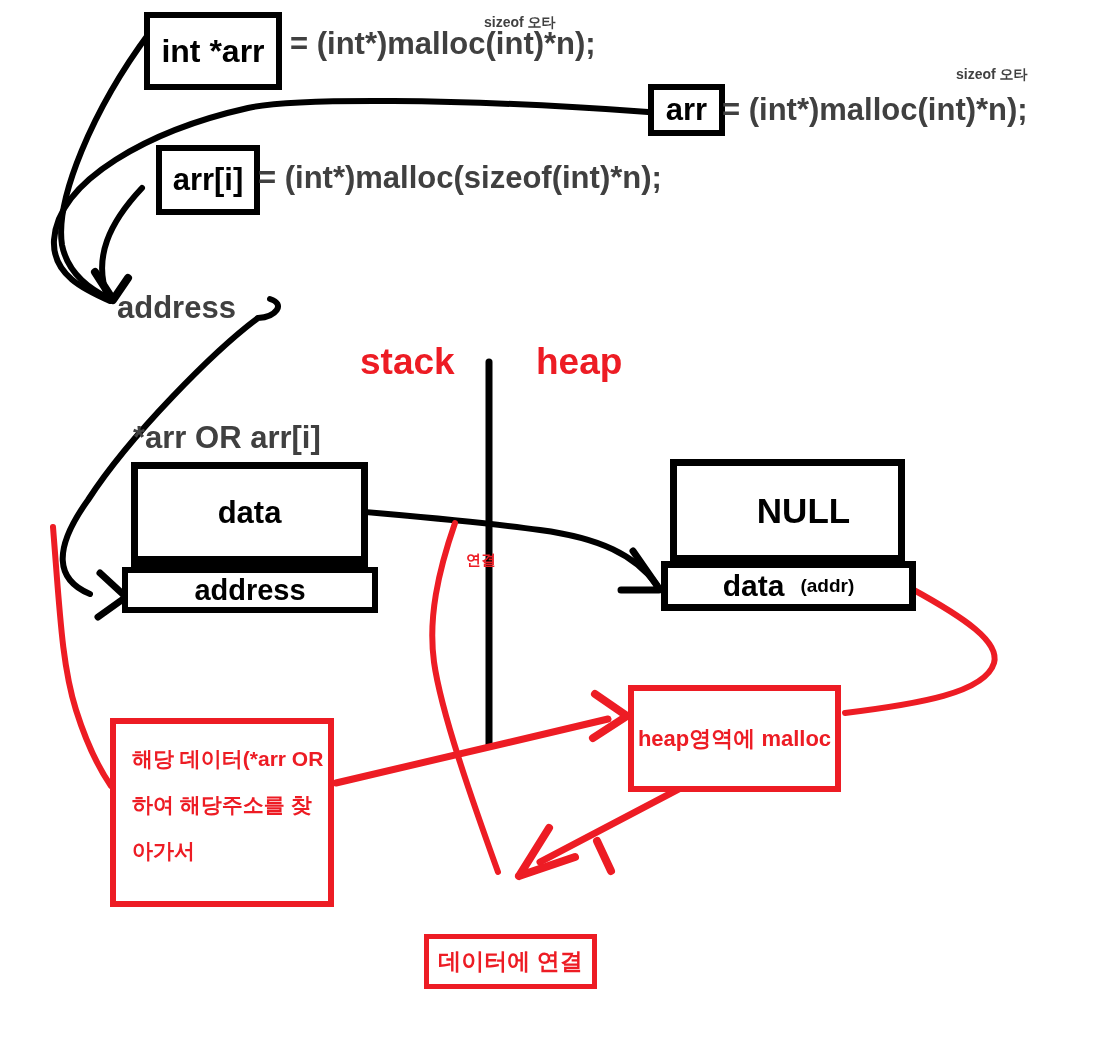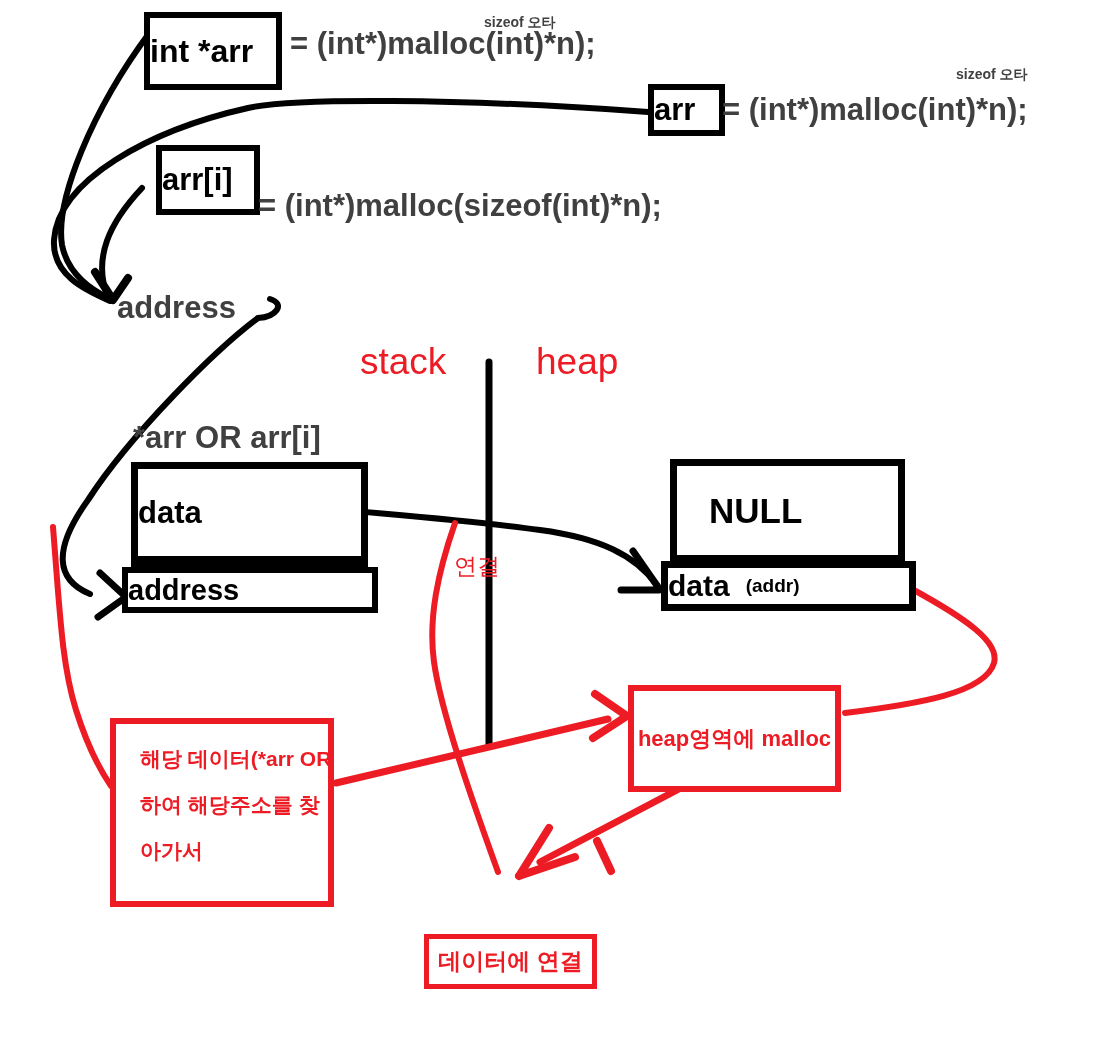--- a/index.html
+++ b/index.html
@@ -3,23 +3,23 @@
 <meta charset="utf-8">
 <style>
   html,body{margin:0;padding:0;}
   body{
     width:1116px;height:1060px;position:relative;background:#ffffff;
     font-family:"Liberation Sans","DejaVu Sans",sans-serif;
     overflow:hidden;
   }
   .abs{position:absolute;box-sizing:border-box;}
   .red{color:#ed1c24;}
-  .bold{font-weight:normal;}
+  .bold{font-weight:bold;}
   .box{
-    border:6px solid #000;display:flex;align-items:center;
+    border:6px solid #000;display:flex;align-items:center;justify-content:center;
     font-weight:bold;color:#000;background:#fff;
   }
   .redbox{
     border:6px solid #ed1c24;color:#ed1c24;font-weight:bold;background:#fff;margin-top:24px;
   }
   .eq{font-weight:bold;color:#404040;white-space:nowrap;}
   .note{font-weight:bold;color:#404040;font-size:14px;white-space:nowrap;}
   svg.overlay{position:absolute;left:0;top:0;pointer-events:none;}
   .center-lines{display:flex;flex-direction:column;align-items:center;justify-content:center;text-align:center;}
 </style>
@@ -59,47 +59,47 @@
 
 <div class="abs box" style="left:648px;top:84px;width:77px;height:52px;font-size:31px;">
   <span>arr</span>
 </div>
 <div class="abs eq" style="left:722px;top:92px;font-size:31px;">= (int*)malloc(int)*n);</div>
 <div class="abs note" style="left:956px;top:66px;">sizeof 오타</div>
 
 <div class="abs box" style="left:156px;top:145px;width:104px;height:70px;font-size:31px;">
   <span>arr[i]</span>
 </div>
-<div class="abs eq" style="left:258px;top:160px;font-size:31px;margin-top:28px;">= (int*)malloc(sizeof(int)*n);</div>
+<div class="abs eq" style="left:258px;top:160px;font-size:31px;">= (int*)malloc(sizeof(int)*n);</div>
 
 <div class="abs eq" style="left:117px;top:290px;font-size:31px;">address</div>
 
 <div class="abs red bold" style="left:360px;top:341px;font-size:37px;">stack</div>
 <div class="abs red bold" style="left:536px;top:341px;font-size:37px;">heap</div>
 
 <div class="abs eq" style="left:133px;top:420px;font-size:31px;">*arr OR arr[i]</div>
 
-<div class="abs red bold" style="left:454px;top:551px;font-size:23px;text-align:right;">연결</div>
+<div class="abs red bold" style="left:466px;top:551px;font-size:15px;text-align:right;">연결</div>
 
 <div class="abs box" style="left:131px;top:462px;width:237px;height:106px;border-width:7px;border-bottom-width:12px;font-size:31px;">
   <span>data</span>
 </div>
 <div class="abs box" style="left:122px;top:567px;width:256px;height:46px;border-width:6px;font-size:29px;">
   <span>address</span>
 </div>
 
 <div class="abs box" style="left:670px;top:459px;width:235px;height:103px;border-width:7px;font-size:35px;padding-left:32px;">
   <span>NULL</span>
 </div>
 <div class="abs box" style="left:661px;top:561px;width:255px;height:50px;border-width:7px;font-size:30px;">
   <span>data</span>
   <span style="font-size:19px;margin-left:16px;">(addr)</span>
 </div>
 
-<div class="abs redbox" style="left:110px;top:694px;width:224px;height:189px;font-size:21px;line-height:46px;padding:12px 0 0 24px;white-space:nowrap;">
+<div class="abs redbox" style="left:110px;top:694px;width:224px;height:189px;font-size:21px;line-height:46px;padding:12px 0 0 16px;white-space:nowrap;">
   <div>해당 데이터(*arr OR</div>
   <div>하여 해당주소를 찾</div>
   <div>아가서</div>
 </div>
 
 <div class="abs redbox center-lines" style="left:628px;top:661px;width:213px;height:107px;font-size:22px;line-height:44px;white-space:nowrap;">
   <div>heap영역에 malloc</div>
 </div>
 
 <div class="abs redbox center-lines" style="left:424px;top:910px;width:173px;height:55px;border-width:5px;font-size:23px;white-space:nowrap;">

